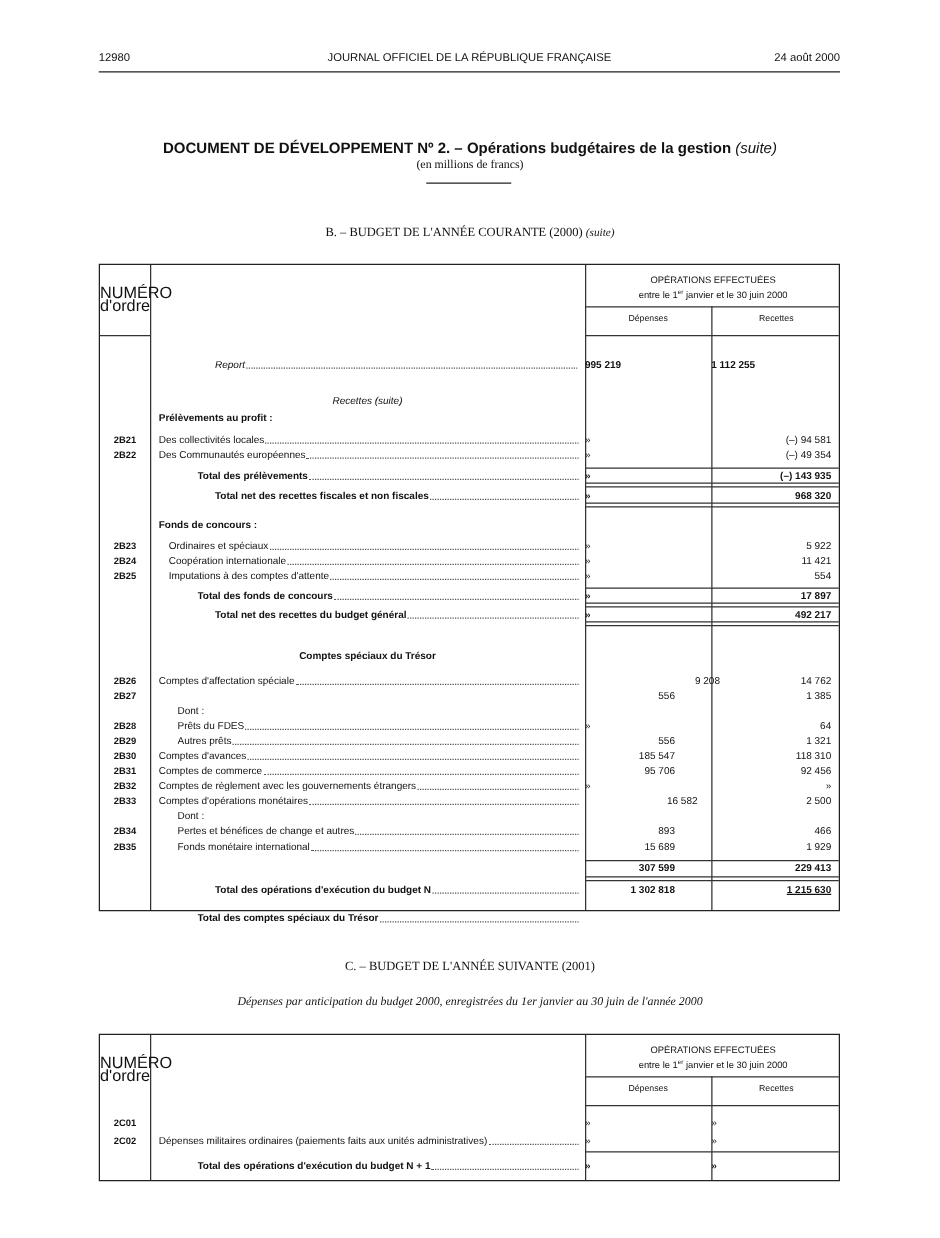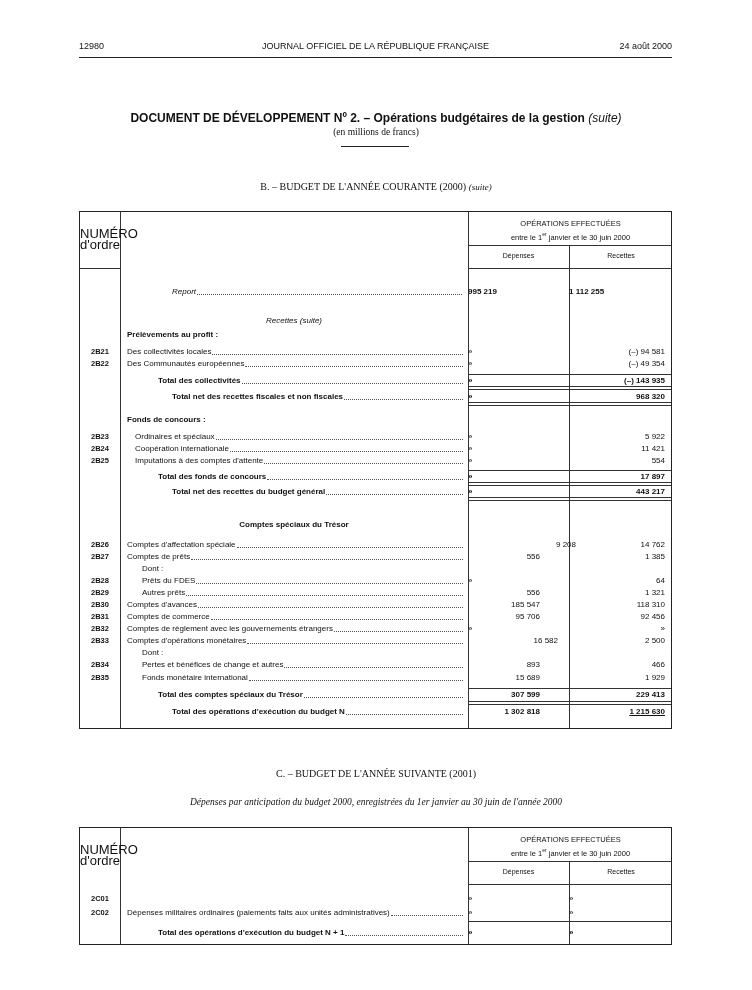--- a/index.html
+++ b/index.html
@@ -123,21 +123,21 @@
     <div class="code">2B22</div>
     <div class="label" style="left:47px; width:336px;">
         <span class="txt">Des Communautés européennes</span>
         <span class="dots"></span>
       </div>
     <div class="dep center" style="left:388px; width:101px;">»</div>
     <div class="rec" style="left:489px; width:96px;">(–)  49 354</div>
   </div>
   <div class="row" style="top:163px;">
     <div class="label bold" style="left:78px; width:305px;">
-        <span class="txt">Total des collectivités</span>
+        <span class="txt">Total des prélèvements</span>
         <span class="dots"></span>
       </div>
     <div class="dep center bold" style="left:388px; width:101px;">»</div>
     <div class="rec bold" style="left:489px; width:96px;">(–) 143 935</div>
   </div>
   <div class="row" style="top:179px;">
     <div class="label bold" style="left:92px; width:291px;">
         <span class="txt">Total net des recettes fiscales et non fiscales</span>
         <span class="dots"></span>
       </div>
@@ -184,44 +184,40 @@
       </div>
     <div class="dep center bold" style="left:388px; width:101px;">»</div>
     <div class="rec bold" style="left:489px; width:96px;">17 897</div>
   </div>
   <div class="row" style="top:274px;">
     <div class="label bold" style="left:92px; width:291px;">
         <span class="txt">Total net des recettes du budget général</span>
         <span class="dots"></span>
       </div>
     <div class="dep center bold" style="left:388px; width:101px;">»</div>
-    <div class="rec bold" style="left:489px; width:96px;">443 217</div>
+    <div class="rec bold" style="left:489px; width:96px;">492 217</div>
   </div>
 
   <div class="row" style="top:307px;">
     <div class="label bold" style="left:40px; width:348px; justify-content:center;">
         <span class="txt">Comptes spéciaux du Trésor</span>
       </div>
   </div>
 
   <div class="row" style="top:327px;">
     <div class="code">2B26</div>
     <div class="label" style="left:47px; width:336px;">
         <span class="txt">Comptes d'affectation spéciale</span>
         <span class="dots"></span>
       </div>
     <div class="dep" style="left:388px; width:72px;padding-left:36px;">9 208</div>
     <div class="rec" style="left:489px; width:96px;">14 762</div>
   </div>
   <div class="row" style="top:339px;">
     <div class="code">2B27</div>
-    <div class="label" style="left:47px; width:336px;">
-        <span class="txt">Comptes de prêts</span>
-        <span class="dots"></span>
-      </div>
     <div class="dep" style="left:388px; width:72px;">556</div>
     <div class="rec" style="left:489px; width:96px;">1 385</div>
   </div>
   <div class="row" style="top:351px;">
     <div class="label" style="left:62px; width:300px;">
         <span class="txt">Dont :</span>
       </div>
   </div>
   <div class="row" style="top:363px;">
     <div class="code">2B28</div>
@@ -294,21 +290,21 @@
   <div class="row" style="top:460px;">
     <div class="code">2B35</div>
     <div class="label" style="left:62px; width:321px;">
         <span class="txt">Fonds monétaire international</span>
         <span class="dots"></span>
       </div>
     <div class="dep" style="left:388px; width:72px;">15 689</div>
     <div class="rec" style="left:489px; width:96px;">1 929</div>
   </div>
   <div class="row" style="top:477px;">
-    <div class="label bold" style="left:78px; width:305px;">
+    <div class="label bold" style="left:78px; width:305px;margin-top:40px;">
         <span class="txt">Total des comptes spéciaux du Trésor</span>
         <span class="dots"></span>
       </div>
     <div class="dep bold" style="left:388px; width:72px;">307 599</div>
     <div class="rec bold" style="left:489px; width:96px;">229 413</div>
   </div>
   <div class="row" style="top:494px;">
     <div class="label bold" style="left:92px; width:291px;">
         <span class="txt">Total des opérations d'exécution du budget N</span>
         <span class="dots"></span>

